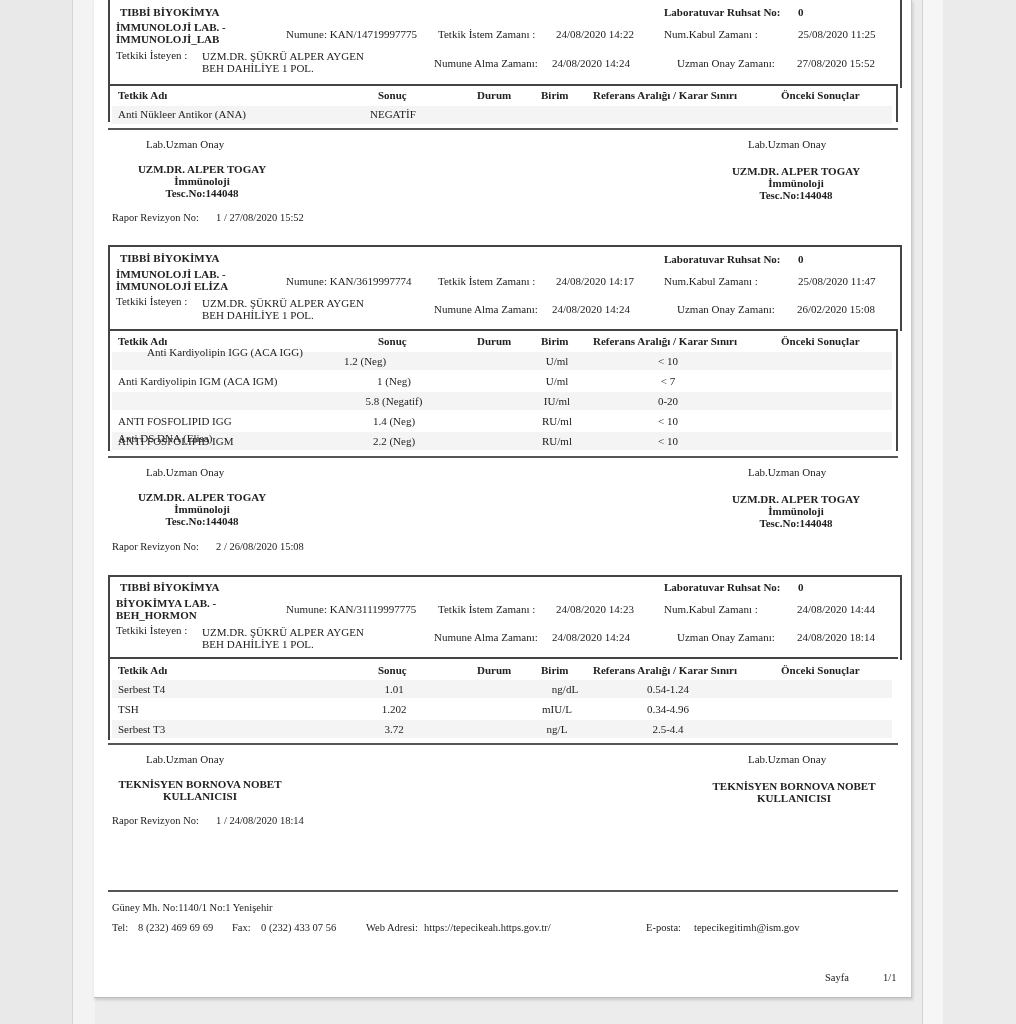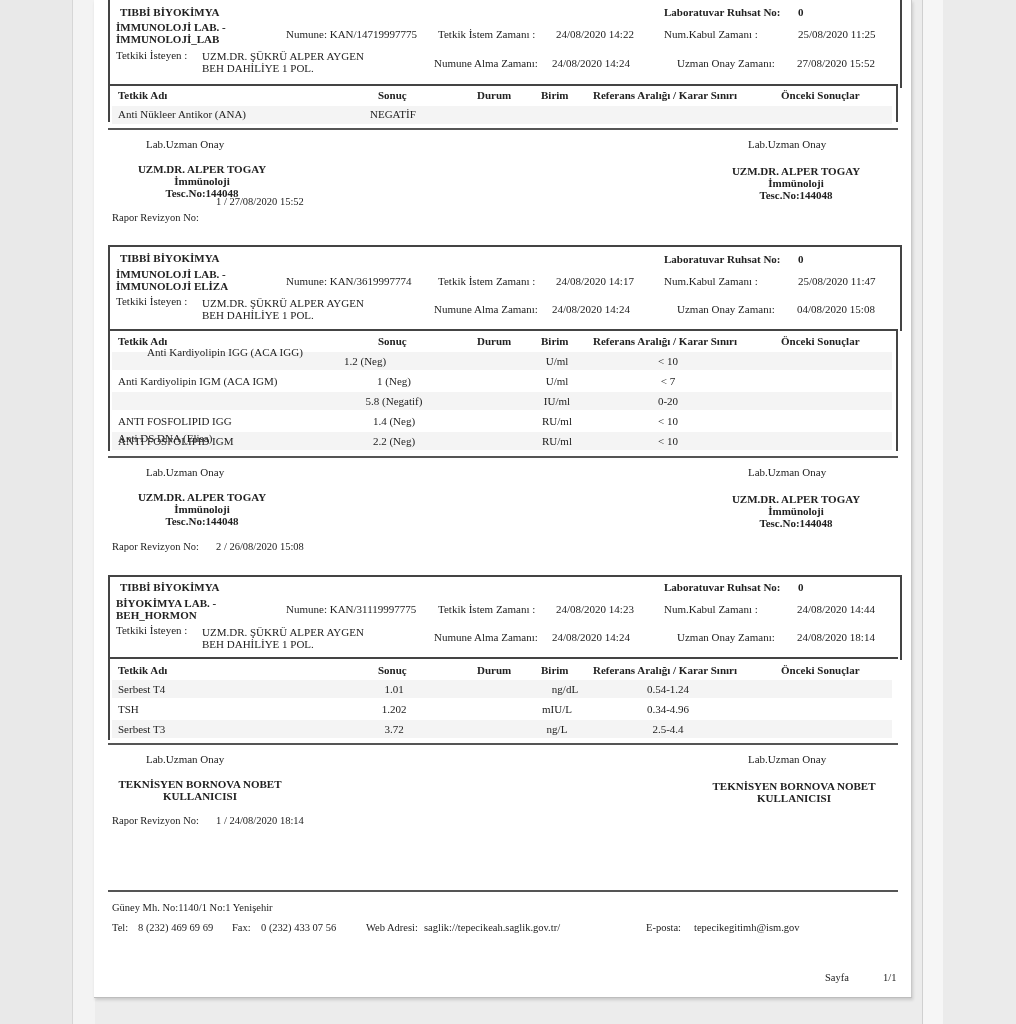--- a/index.html
+++ b/index.html
@@ -93,21 +93,21 @@
       <div>UZM.DR. ALPER TOGAY</div>
       <div>İmmünoloji</div>
       <div>Tesc.No:144048</div>
     </div>
     <div class="sig" style="left:624px;top:165px;width:156px;">
       <div>UZM.DR. ALPER TOGAY</div>
       <div>İmmünoloji</div>
       <div>Tesc.No:144048</div>
     </div>
     <div class="abs f10" style="left:18px;top:212px;">Rapor Revizyon No:</div>
-    <div class="abs f10" style="left:122px;top:196px;">1 / 27/08/2020 15:52</div>
+    <div class="abs f10" style="left:122px;top:212px;">1 / 27/08/2020 15:52</div>
   </div>
 
   <div>
     <div class="hdr-box" style="top:245px;height:84px;"></div>
     <div class="abs f11 b" style="left:26px;top:252px;">TIBBİ BİYOKİMYA</div>
     <div class="abs f11 b" style="left:22px;top:268px;line-height:12px;">
       <div>İMMUNOLOJİ LAB. -</div>
       <div>İMMUNOLOJİ ELİZA</div>
     </div>
     <div class="abs f11" style="left:192px;top:275px;">
@@ -121,21 +121,21 @@
     </div>
     <div class="abs f11 b" style="left:570px;top:253px;">Laboratuvar Ruhsat No:</div>
     <div class="abs f11 b" style="left:704px;top:253px;">0</div>
     <div class="abs f11" style="left:344px;top:275px;">Tetkik İstem Zamanı :</div>
     <div class="abs f11" style="left:462px;top:275px;">24/08/2020 14:17</div>
     <div class="abs f11" style="left:570px;top:275px;">Num.Kabul Zamanı :</div>
     <div class="abs f11" style="left:704px;top:275px;">25/08/2020 11:47</div>
     <div class="abs f11" style="left:340px;top:303px;">Numune Alma Zamanı:</div>
     <div class="abs f11" style="left:458px;top:303px;">24/08/2020 14:24</div>
     <div class="abs f11" style="left:583px;top:303px;">Uzman Onay Zamanı:</div>
-    <div class="abs f11" style="left:703px;top:303px;">04/08/2020 15:08</div>
+    <div class="abs f11" style="left:703px;top:303px;">26/02/2020 15:08</div>
 
     <div class="sep-heavy" style="top:329px;"></div>
     <div class="tbl-side" style="top:329px;height:122px;"></div>
     <div class="tbl-side-r" style="top:329px;height:122px;"></div>
 
     <div class="abs f11 b" style="left:24px;top:335px;">Tetkik Adı</div>
     <div class="abs f11 b" style="left:284px;top:335px;">Sonuç</div>
     <div class="abs f11 b" style="left:383px;top:335px;">Durum</div>
     <div class="abs f11 b" style="left:447px;top:335px;">Birim</div>
     <div class="abs f11 b" style="left:499px;top:335px;">Referans Aralığı / Karar Sınırı</div>
@@ -270,19 +270,19 @@
   </div>
 
   <div>
     <div class="footer-line" style="top:890px;"></div>
     <div class="abs f10" style="left:18px;top:902px;">Güney Mh. No:1140/1 No:1 Yenişehir</div>
     <div class="abs f10" style="left:18px;top:922px;">Tel:</div>
     <div class="abs f10" style="left:44px;top:922px;">8 (232) 469 69 69</div>
     <div class="abs f10" style="left:138px;top:922px;">Fax:</div>
     <div class="abs f10" style="left:167px;top:922px;">0 (232) 433 07 56</div>
     <div class="abs f10" style="left:272px;top:922px;">Web Adresi:</div>
-    <div class="abs f10" style="left:330px;top:922px;">saglik://tepecikeah.saglik.gov.tr/</div>
+    <div class="abs f10" style="left:330px;top:922px;">https://tepecikeah.https.gov.tr/</div>
     <div class="abs f10" style="left:552px;top:922px;">E-posta:</div>
     <div class="abs f10" style="left:600px;top:922px;">tepecikegitimh@ism.gov</div>
     <div class="abs f10" style="left:731px;top:972px;">Sayfa</div>
     <div class="abs f10" style="left:789px;top:972px;">1/1</div>
   </div>
 </div>
 
 </body></html>

